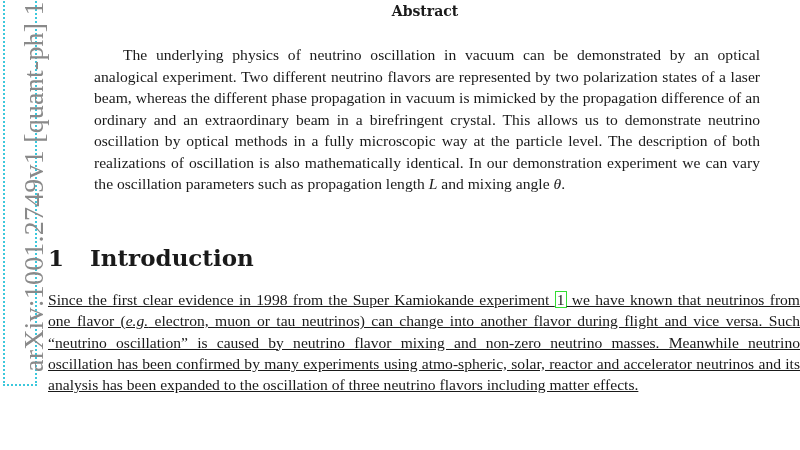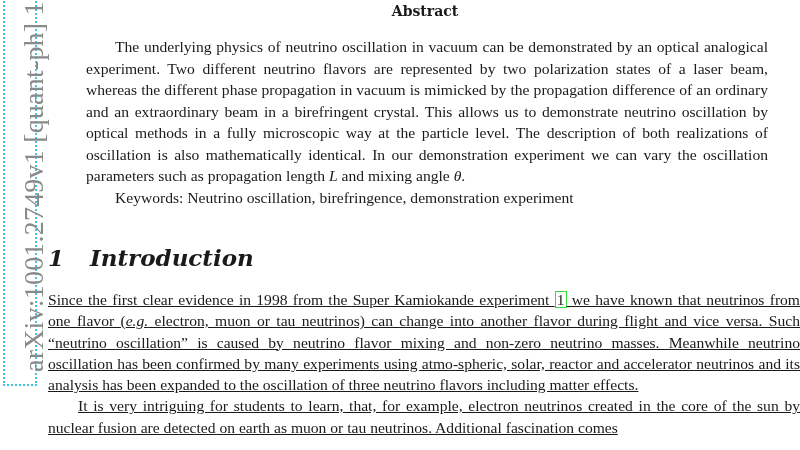--- a/index.html
+++ b/index.html
@@ -52,36 +52,35 @@
     position: absolute;
     left: 86px;
     top: 36px;
     width: 682px;
     font-family: "Liberation Serif", serif;
     font-size: 15.6px;
     line-height: 21.5px;
     text-align: justify;
   }
   .abstract-body p {
-    margin: 0;
+    margin: 8px;
     text-indent: 29px;
   }
   .keywords {
     margin: 0;
     text-indent: 0;
   }
   .section-heading {
     position: absolute;
     left: 48px;
     top: 244px;
     font-family: "DejaVu Serif", serif;
     font-weight: bold;
     font-size: 23px;
     white-space: nowrap;
-    font-style: italic;
   }
   .section-heading .sec-num {
     display: inline-block;
     width: 42px;
   }
   .intro-body {
     position: absolute;
     left: 48px;
     top: 289px;
     width: 752px;
@@ -110,23 +109,21 @@
 </head>
 <body>
 
 <div class="stamp-box"></div>
 <div class="stamp-text">arXiv:1001.2749v1  [quant-ph]  1</div>
 
 <div class="abstract-title">Abstract</div>
 
 <div class="abstract-body">
   <p><span>The underlying physics of neutrino oscillation in vacuum can be demonstrated by an optical analogical experiment. Two different neutrino flavors are represented by two polarization states of a laser beam, whereas the different phase propagation in vacuum is mimicked by the propagation difference of an ordinary and an extraordinary beam in a birefringent crystal. This allows us to demonstrate neutrino oscillation by optical methods in a fully microscopic way at the particle level. The description of both realizations of oscillation is also mathematically identical. In our demonstration experiment we can vary the oscillation parameters such as propagation length </span><span class="ital">L</span><span> and mixing angle </span><span class="ital">θ</span><span>.</span></p>
-  <p class="keywords">Keywords: Neutrino oscillation, birefringence, demonstration experiment</p>
 </div>
 
 <div class="section-heading">
   <span class="sec-num">1</span><span>Introduction</span>
 </div>
 
 <div class="intro-body">
   <p><span>Since the first clear evidence in 1998 from the Super Kamiokande experiment </span><a class="cite-link">1</a><span> we have known that neutrinos from one flavor (</span><span class="ital">e.g.</span><span> electron, muon or tau neutrinos) can change into another flavor during flight and vice versa. Such “neutrino oscillation” is caused by neutrino flavor mixing and non-zero neutrino masses. Meanwhile neutrino oscillation has been confirmed by many experiments using atmo-spheric, solar, reactor and accelerator neutrinos and its analysis has been expanded to the oscillation of three neutrino flavors including matter effects.</span></p>
-  <p class="indent">It is very intriguing for students to learn, that, for example, electron neutrinos created in the core of the sun by nuclear fusion are detected on earth as muon or tau neutrinos. Additional fascination comes</p>
 </div>
 
 </body></html>

